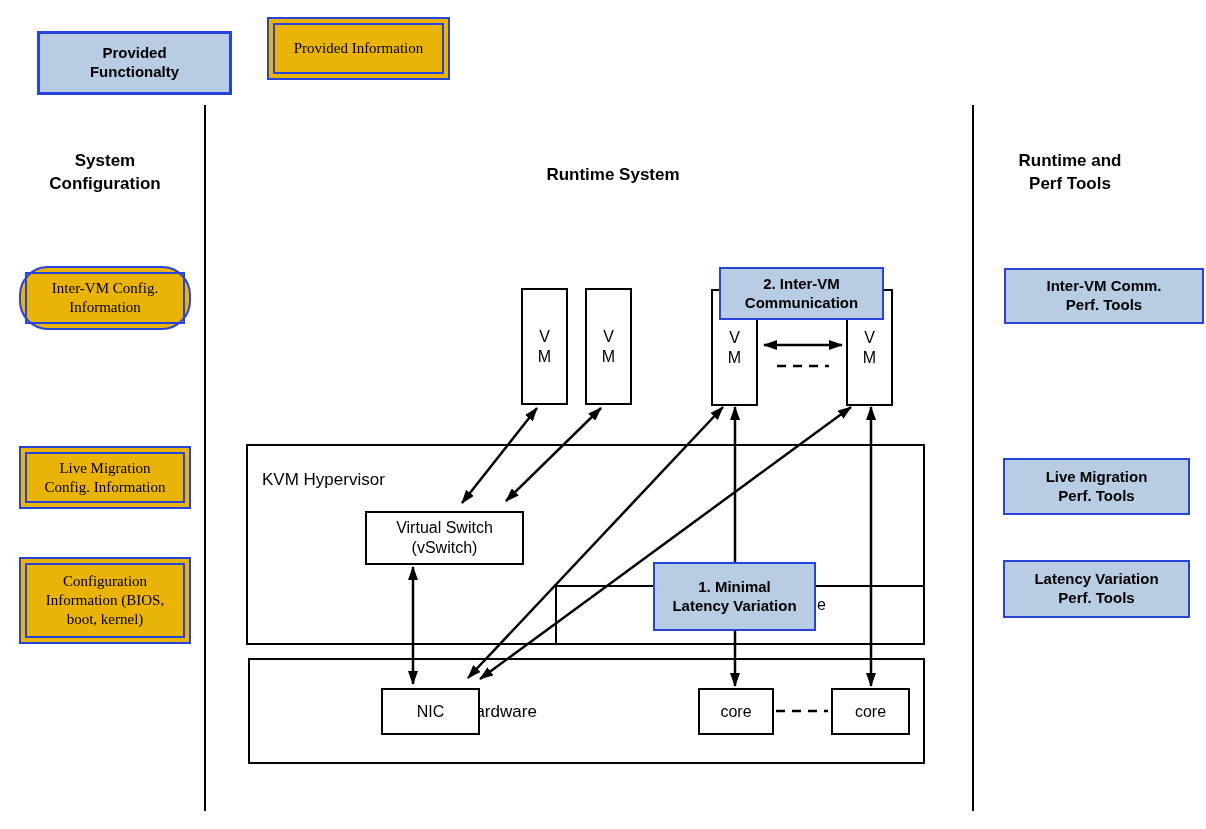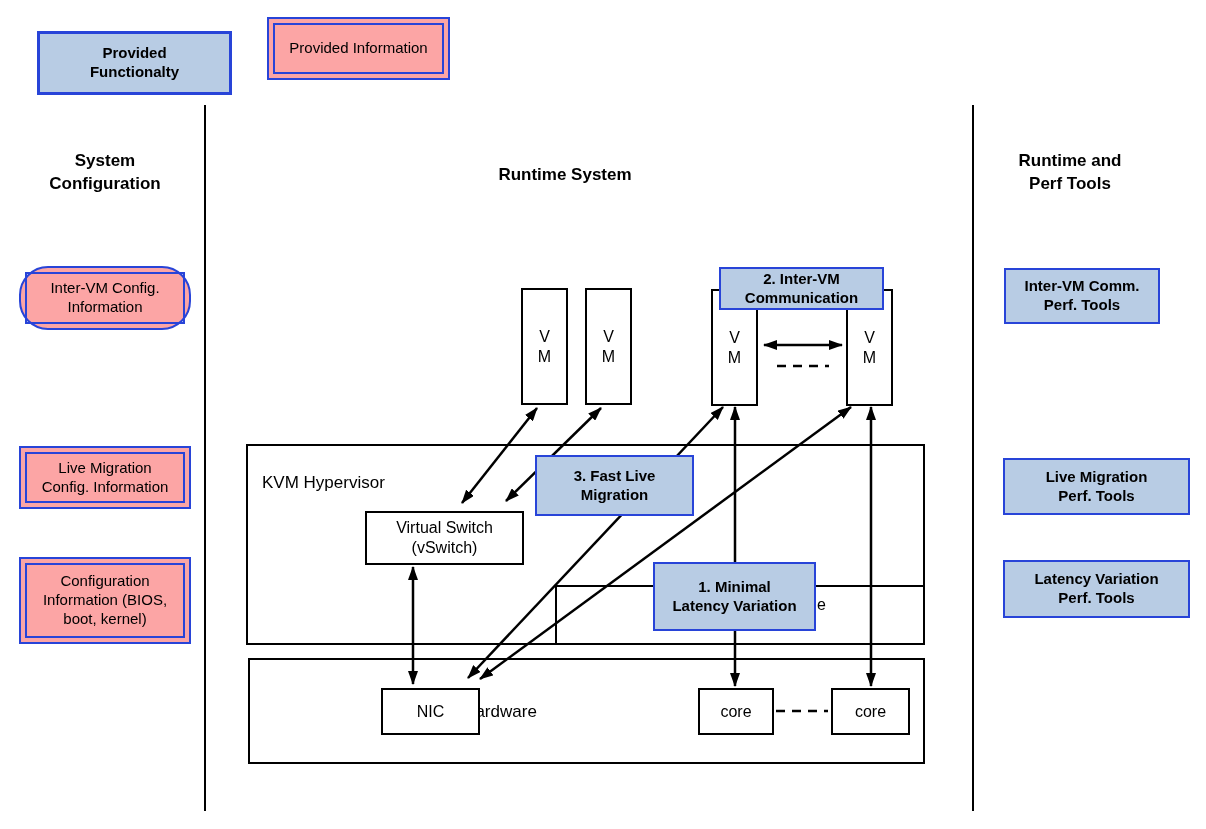--- a/index.html
+++ b/index.html
@@ -17,21 +17,21 @@
 
   
   .kbox{position:absolute;box-sizing:border-box;border:2px solid var(--ink);background:#ffffff;
         display:flex;align-items:center;justify-content:center;z-index:2;}
 
   
   .bluebox{position:absolute;box-sizing:border-box;border:2px solid var(--blue);background:var(--fill);
         display:flex;align-items:center;justify-content:center;z-index:2;}
 
   
-  .dbl{position:absolute;box-sizing:border-box;border:2px solid var(--blue);background:#fca5a5;padding:4px;z-index:2;}
+  .dbl{position:absolute;box-sizing:border-box;border:2px solid var(--blue);background:#eab308;padding:4px;z-index:2;font-family:Liberation Serif, serif;}
   .dbl-in{box-sizing:border-box;border:2px solid var(--blue);width:100%;height:100%;
         display:flex;align-items:center;justify-content:center;}
 
   .title{position:absolute;font-weight:bold;font-size:17px;text-align:center;white-space:pre-line;line-height:1.35;z-index:2;}
 
   .divider{position:absolute;width:2px;background:var(--ink);z-index:1;}
 
   .arrows{position:absolute;left:0;top:0;z-index:5;pointer-events:none;}
   .arrows line{stroke:var(--ink);stroke-width:2.5;}
 
@@ -57,21 +57,21 @@
     <div class="dbl-in">
       <span class="lbl fs15">Provided Information</span>
     </div>
   </div>
 
   <div class="divider" style="left:204px;top:105px;height:706px;"></div>
   <div class="divider" style="left:972px;top:105px;height:706px;"></div>
 
   <div class="title" style="left:18px;top:150px;width:174px;">System
 Configuration</div>
-  <div class="title" style="left:465px;top:164px;width:200px;">Runtime System</div>
+  <div class="title" style="left:513px;top:164px;width:200px;">Runtime System</div>
   <div class="title" style="left:985px;top:150px;width:170px;">Runtime and
 Perf Tools</div>
 
   <div class="dbl" style="left:19px;top:266px;width:172px;height:64px;border-radius:29px;">
     <div class="dbl-in">
       <span class="lbl fs15">Inter-VM Config.
 Information</span>
     </div>
   </div>
   <div class="dbl" style="left:19px;top:446px;width:172px;height:63px;">
@@ -81,35 +81,35 @@
     </div>
   </div>
   <div class="dbl" style="left:19px;top:557px;width:172px;height:87px;">
     <div class="dbl-in">
       <span class="lbl fs15">Configuration
 Information (BIOS,
 boot, kernel)</span>
     </div>
   </div>
 
-  <div class="bluebox" style="left:1004px;top:268px;width:156px;height:56px;">
+  <div class="bluebox" style="left:1004px;top:268px;width:200px;height:56px;">
     <span class="lbl bold fs15">Inter-VM Comm.
 Perf. Tools</span>
   </div>
   <div class="bluebox" style="left:1003px;top:458px;width:187px;height:57px;">
     <span class="lbl bold fs15">Live Migration
 Perf. Tools</span>
   </div>
   <div class="bluebox" style="left:1003px;top:560px;width:187px;height:58px;">
     <span class="lbl bold fs15">Latency Variation
 Perf. Tools</span>
   </div>
 
   <div class="kbox" style="left:246px;top:444px;width:679px;height:201px;align-items:flex-start;justify-content:flex-start;z-index:1;">
-    <span class="fs17" style="padding:8px 0 0 14px;margin-top:19px;">KVM Hypervisor</span>
+    <span class="fs17" style="padding:24px 0 0 14px;">KVM Hypervisor</span>
   </div>
 
   <div class="struct-line" style="left:555px;top:585px;width:368px;height:2px;"></div>
   <div class="struct-line" style="left:555px;top:585px;width:2px;height:58px;"></div>
   <span class="fs16 abs" style="left:817px;top:596px;z-index:2;">e</span>
 
   <div class="kbox" style="left:248px;top:658px;width:677px;height:106px;z-index:1;"></div>
   <span class="fs17 abs" style="left:450px;top:702px;width:100px;text-align:center;z-index:2;">Hardware</span>
 
   <div class="kbox" style="left:521px;top:288px;width:47px;height:117px;">
@@ -156,26 +156,22 @@
     <line x1="723" y1="407" x2="468" y2="678" marker-start="url(#ah)" marker-end="url(#ah)"></line>
     <line x1="851" y1="407" x2="480" y2="679" marker-start="url(#ah)" marker-end="url(#ah)"></line>
     <line x1="413" y1="567" x2="413" y2="684" marker-start="url(#ah)" marker-end="url(#ah)"></line>
     <line x1="735" y1="407" x2="735" y2="686" marker-start="url(#ah)" marker-end="url(#ah)"></line>
     <line x1="871" y1="407" x2="871" y2="686" marker-start="url(#ah)" marker-end="url(#ah)"></line>
     <line x1="764" y1="345" x2="842" y2="345" marker-start="url(#ah)" marker-end="url(#ah)"></line>
     <line x1="777" y1="366" x2="829" y2="366" stroke-dasharray="9 7"></line>
     <line x1="776" y1="711" x2="828" y2="711" stroke-dasharray="9 7"></line>
   </svg>
 
-  <div class="feature" style="left:719px;top:267px;width:165px;height:43px;">
+  <div class="feature" style="left:719px;top:267px;width:165px;height:53px;">
     <span class="lbl bold fs15">2. Inter-VM
 Communication</span>
-  </div>
-  <div class="feature" style="left:535px;top:455px;width:159px;height:61px;">
-    <span class="lbl bold fs15">3. Fast Live
-Migration</span>
   </div>
   <div class="feature" style="left:653px;top:562px;width:163px;height:69px;">
     <span class="lbl bold fs15">1. Minimal
 Latency Variation</span>
   </div>
 
 </div>
 
 </body></html>

